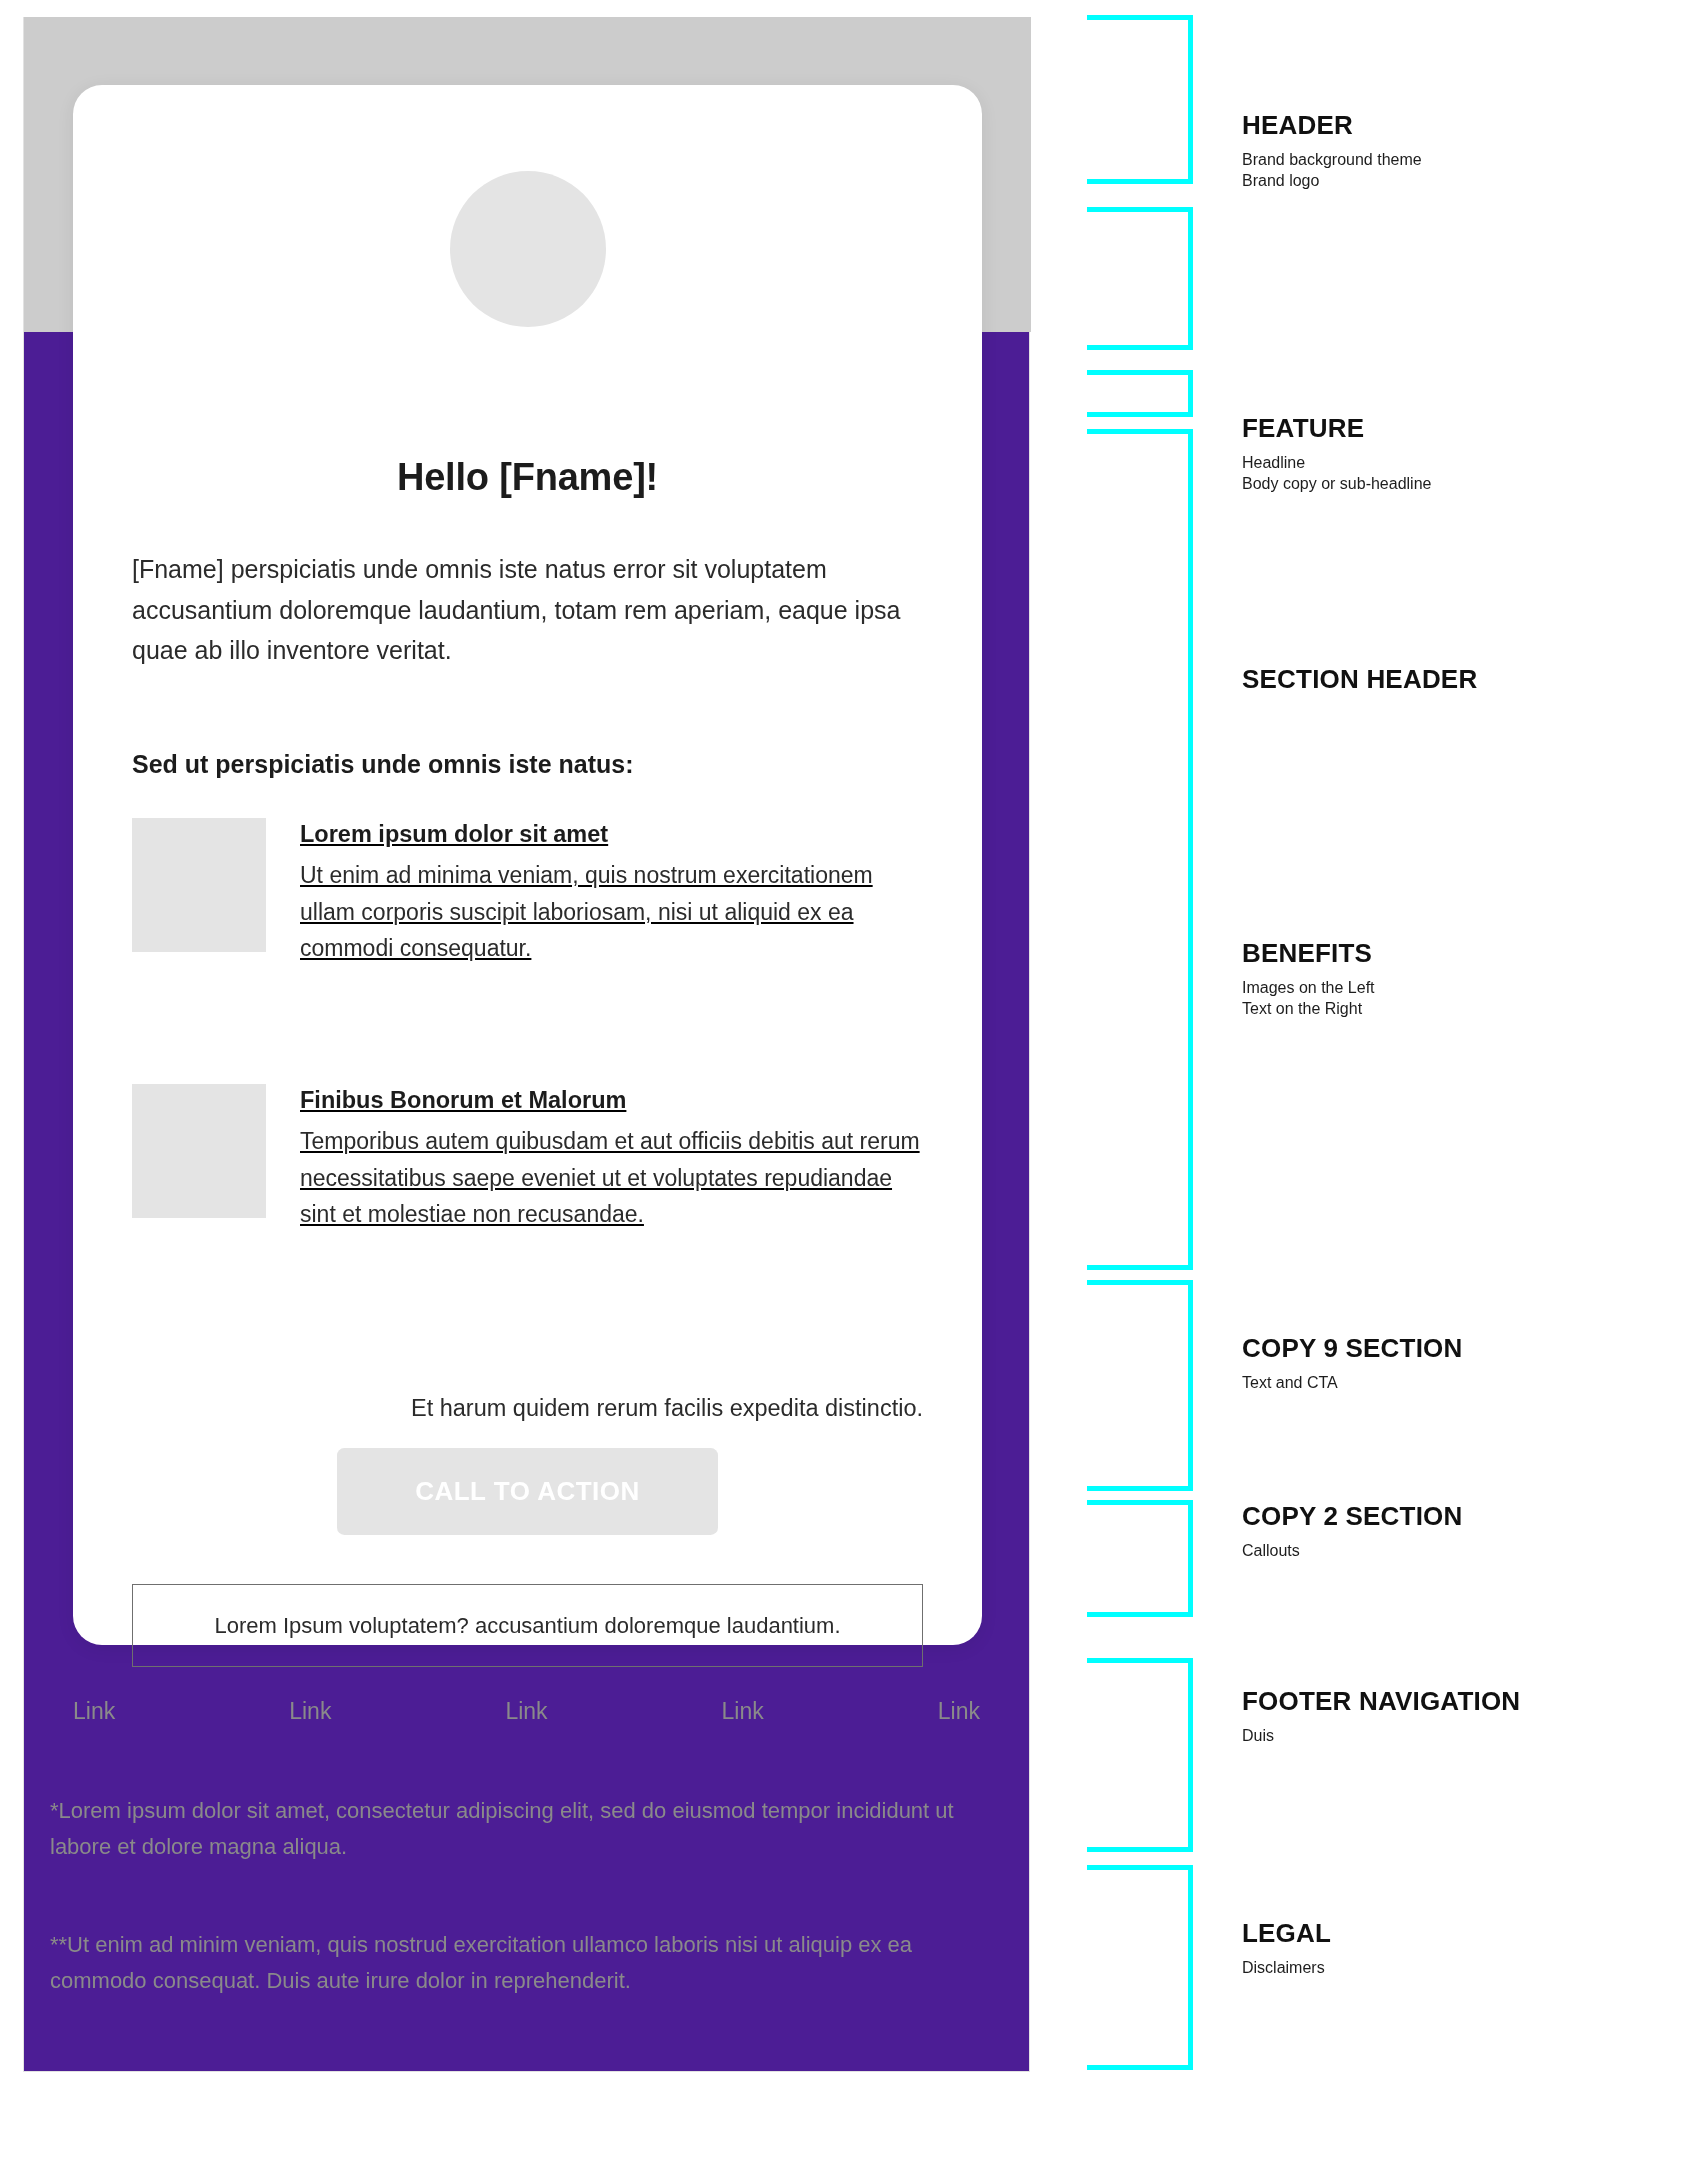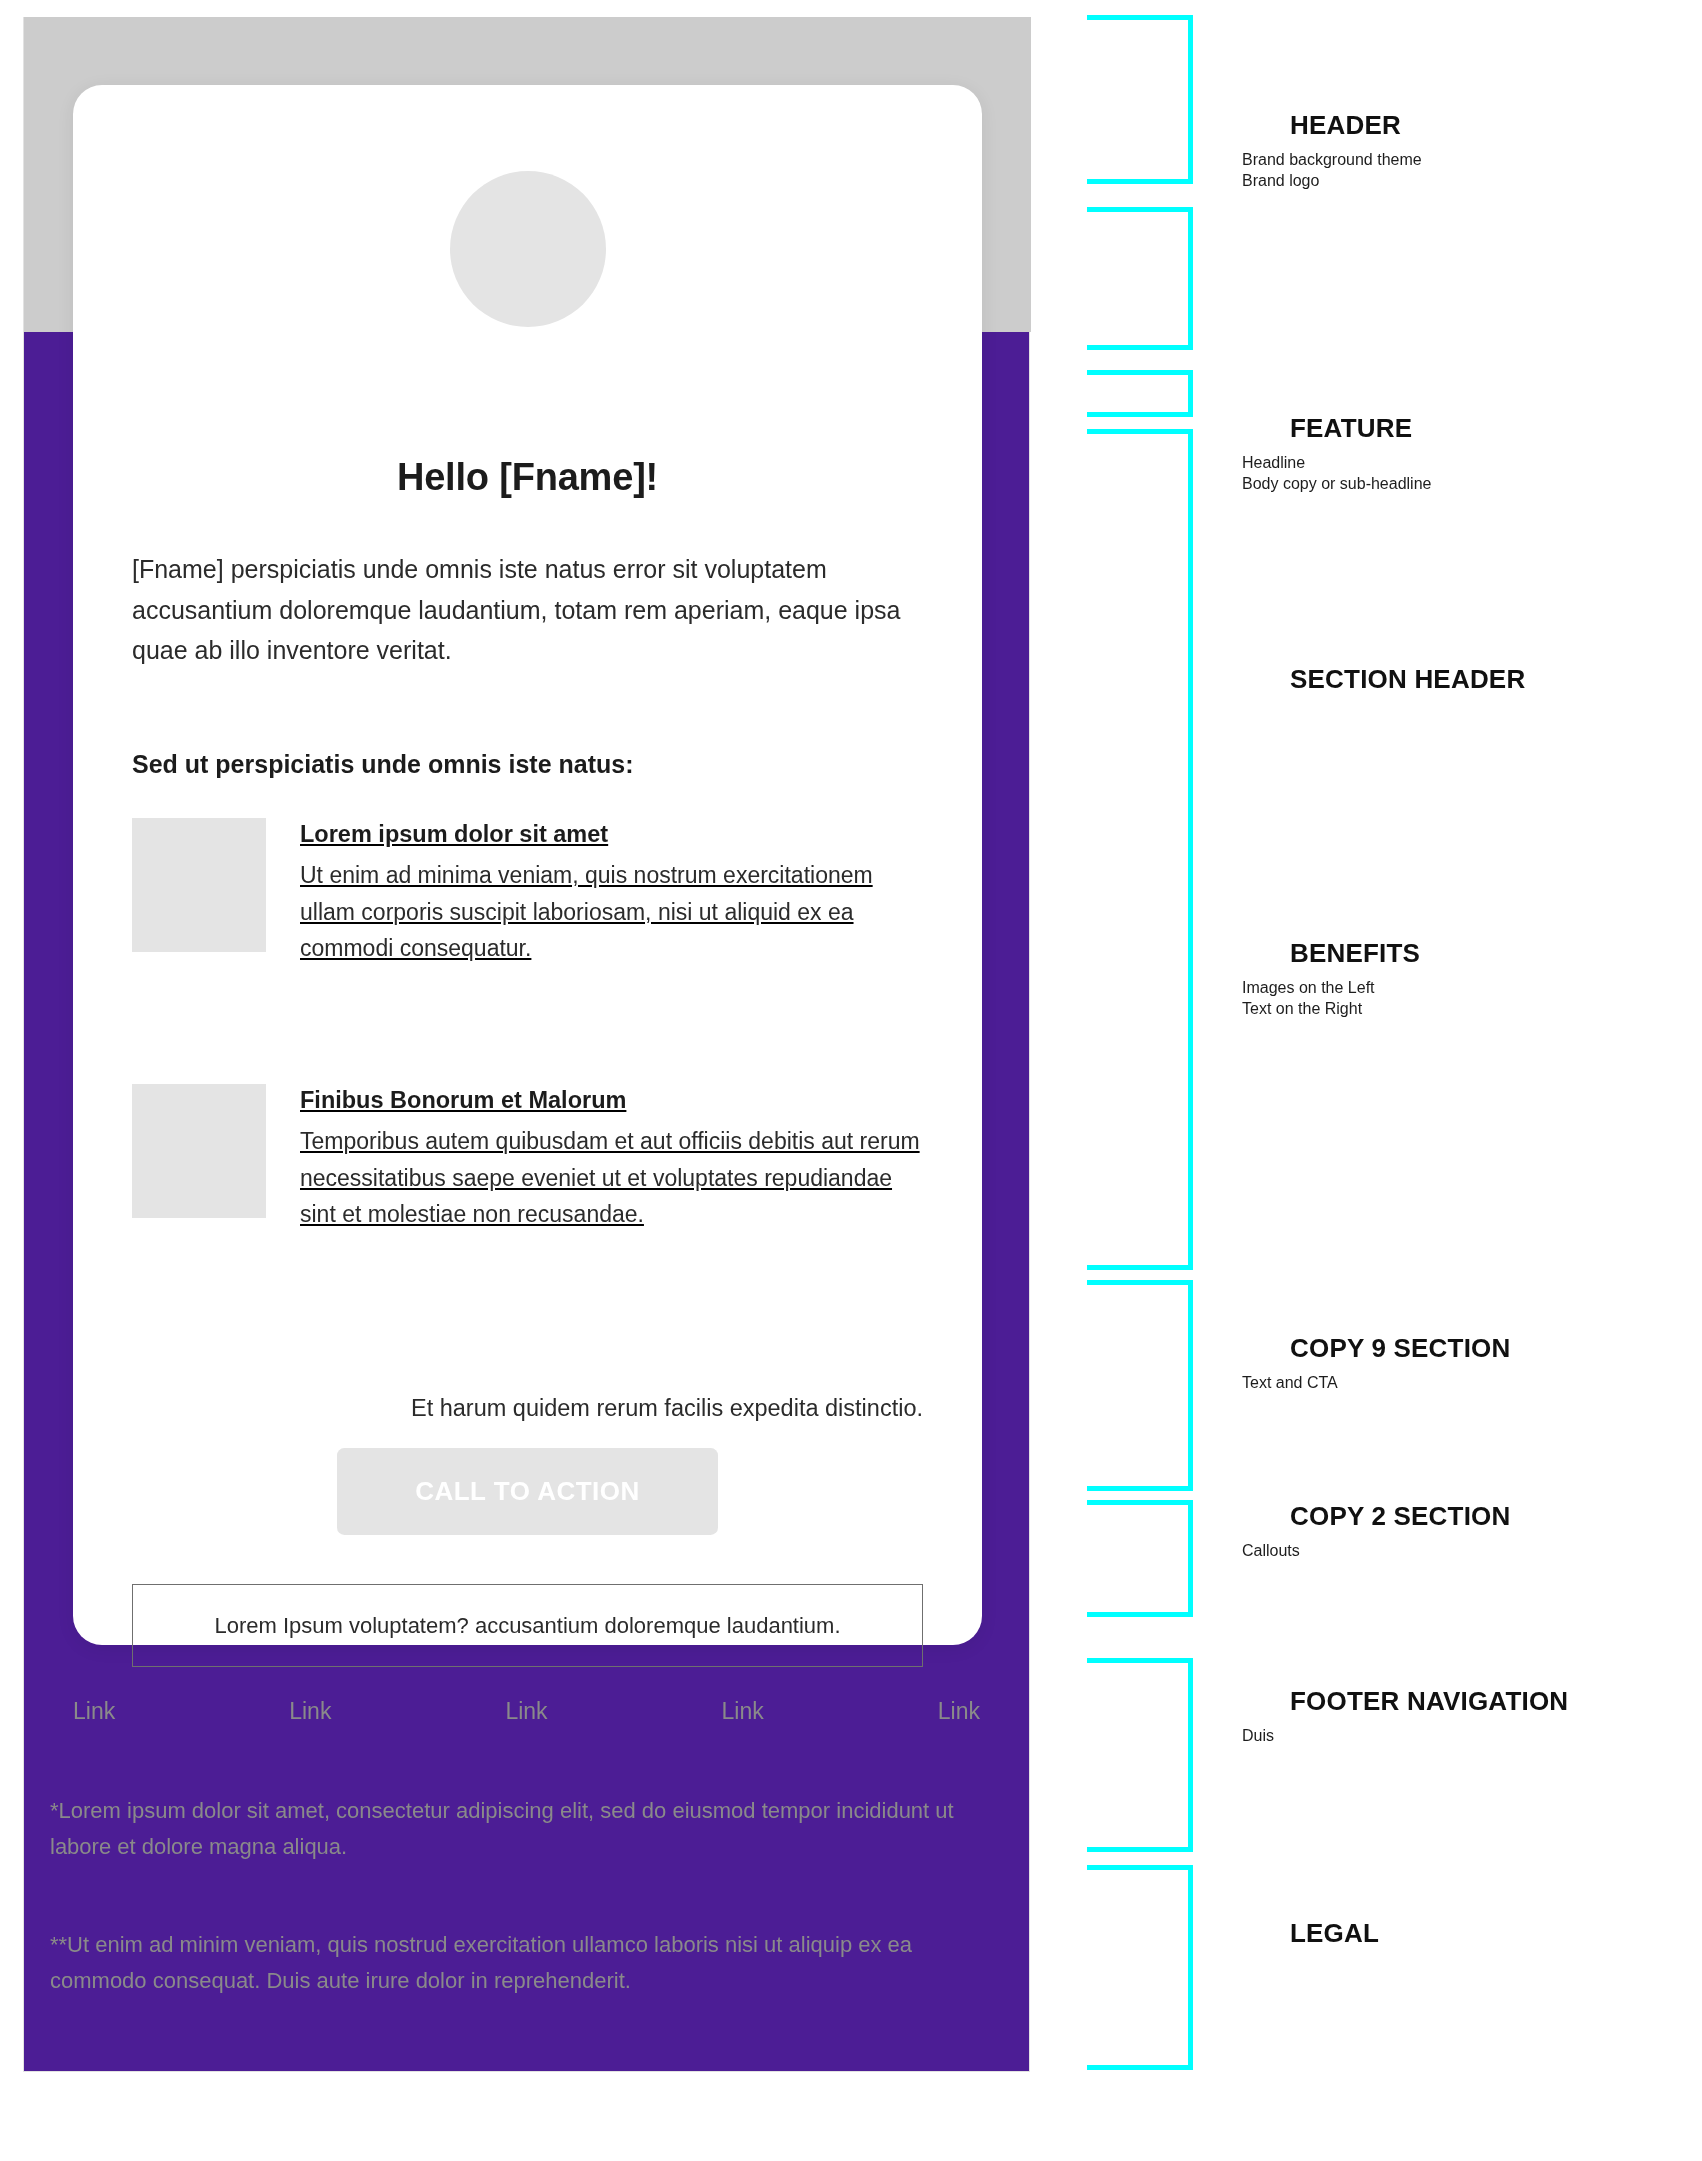--- a/index.html
+++ b/index.html
@@ -115,21 +115,21 @@
   .bracket {
     position:absolute;
     border-top:5.7px solid #00ffff;
     border-right:5.7px solid #00ffff;
     border-bottom:5.7px solid #00ffff;
     left:1087px; width:106px;
   }
   .anno { position:absolute; left:1242px; width:454px; }
   .anno-title {
     font-size:26px; font-weight:bold; color:#111111;
-    letter-spacing:0.2px; margin-bottom:8px;margin-left:48px;
+    letter-spacing:0.2px; margin-bottom:8px;
   }
   .anno-line { font-size:16px; line-height:1.33; color:#1d1d1d; }
 </style>
 </head>
 <body>
 
 <div id="root">
 
   <div class="email-frame">
 
@@ -226,16 +226,17 @@
     <div class="anno-line">Callouts</div>
   </div>
 
   <div class="anno" style="top:1686px;">
     <div class="anno-title">FOOTER NAVIGATION</div>
     <div class="anno-line">Duis</div>
   </div>
 
   <div class="anno" style="top:1918px;">
     <div class="anno-title">LEGAL</div>
+    <div class="anno-line">Disclaimers</div>
   </div>
 
 </div>
 
 
 </body></html>

